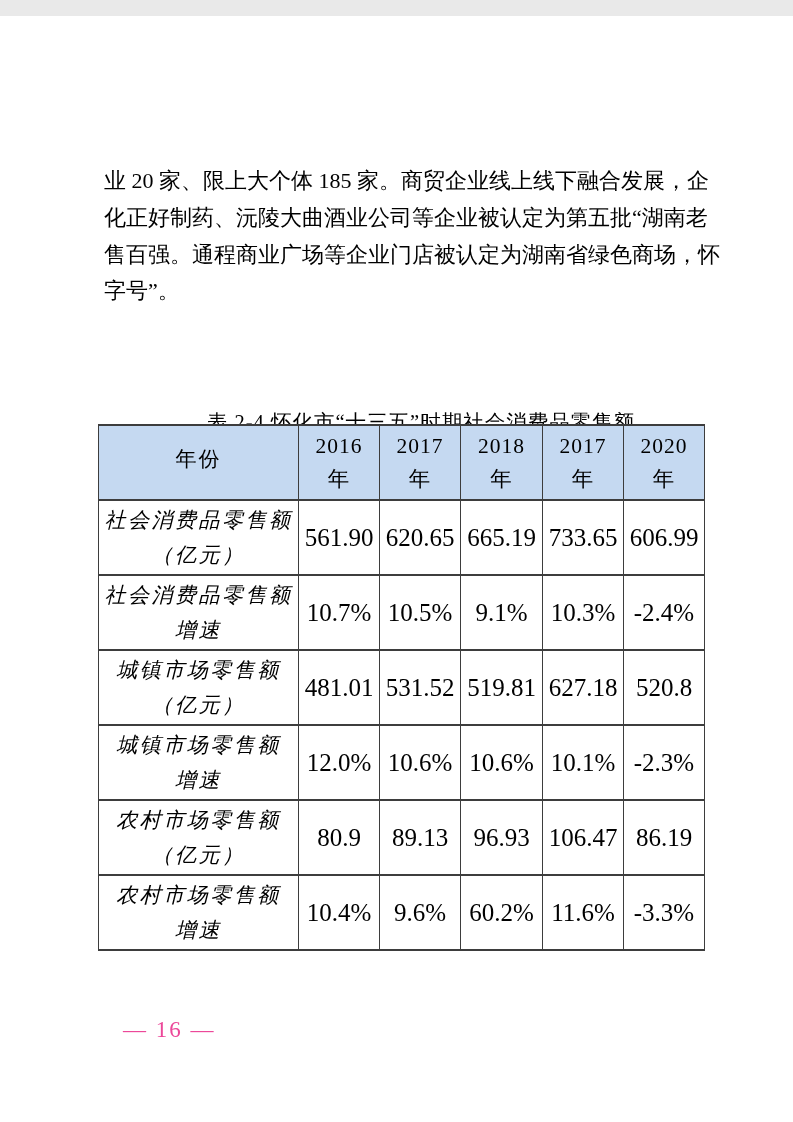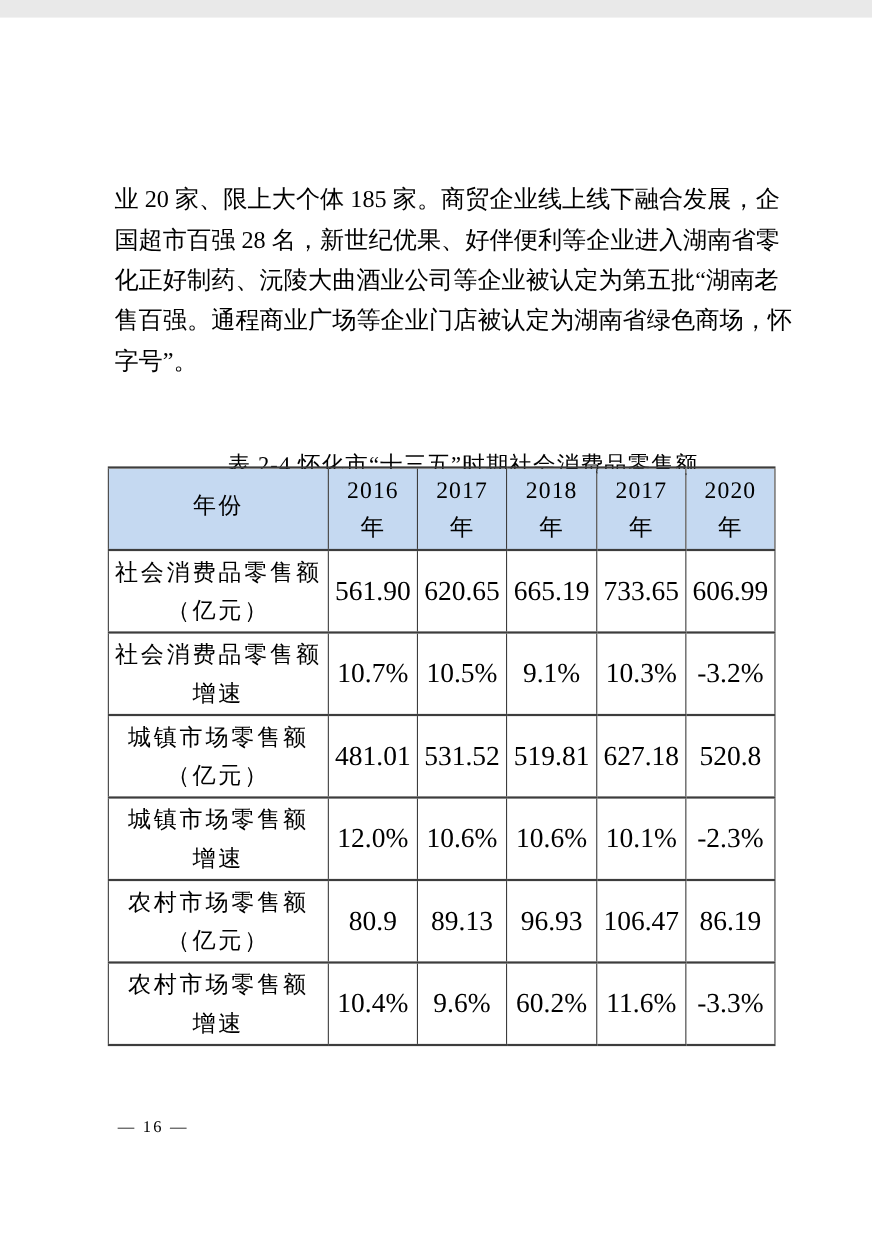--- a/index.html
+++ b/index.html
@@ -82,42 +82,42 @@
     display: block;
     font-size: 21px;
     letter-spacing: 2px;
     padding-bottom: 7px;
   }
   .row-label .l1, .row-label .l2 {
     display: block;
     line-height: 34.5px;
     font-size: 21px;
     letter-spacing: 2.5px;
+    font-style: italic;
   }
   .val-cell {
     font-size: 25px;
   }
   
   .footer {
     position: absolute;
-    left: 107px;
+    left: 123px;
     top: 1001px;
-    font-size: 15px;
+    font-size: 23px;
     letter-spacing: 2px;
-    color: #000000;
+    color: #ec4899;
   }
 </style>
 </head>
 <body>
 
 <div class="page">
 
   <div class="doc-text">
     <div class="para-line">业 20 家、限上大个体 185 家。商贸企业线上线下融合发展，企</div>
-    <div class="para-line">国超市百强 28 名，新世纪优果、好伴便利等企业进入湖南省零</div>
     <div class="para-line">化正好制药、沅陵大曲酒业公司等企业被认定为第五批“湖南老</div>
     <div class="para-line">售百强。通程商业广场等企业门店被认定为湖南省绿色商场，怀</div>
     <div class="para-line no-justify">字号”。</div>
   </div>
 
   <div class="table-caption">表 2-4 怀化市“十三五”时期社会消费品零售额</div>
 
   <div class="table-wrap">
     <table class="stat-table">
       <colgroup>
@@ -169,21 +169,21 @@
         </tr>
         <tr>
           <td class="row-label">
             <span class="l1">社会消费品零售额</span>
             <span class="l2">增速</span>
           </td>
           <td class="val-cell">10.7%</td>
           <td class="val-cell">10.5%</td>
           <td class="val-cell">9.1%</td>
           <td class="val-cell">10.3%</td>
-          <td class="val-cell">-3.2%</td>
+          <td class="val-cell">-2.4%</td>
         </tr>
         <tr>
           <td class="row-label">
             <span class="l1">城镇市场零售额</span>
             <span class="l2">（亿元）</span>
           </td>
           <td class="val-cell">481.01</td>
           <td class="val-cell">531.52</td>
           <td class="val-cell">519.81</td>
           <td class="val-cell">627.18</td>

